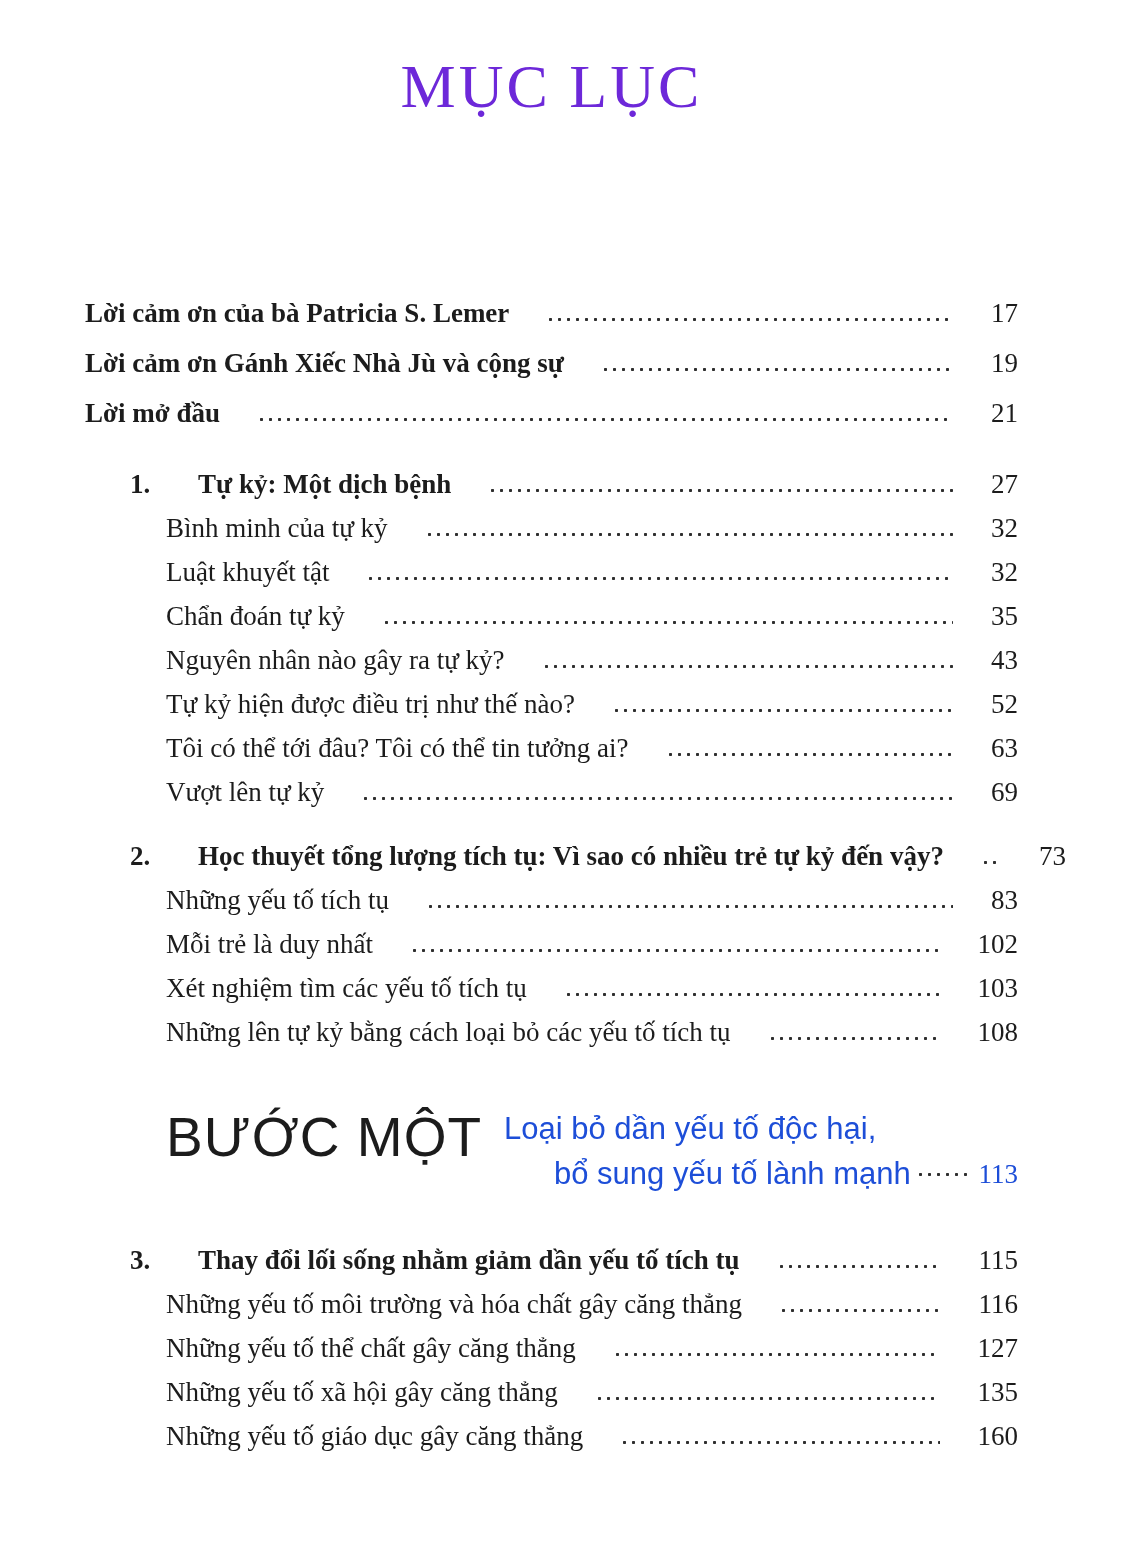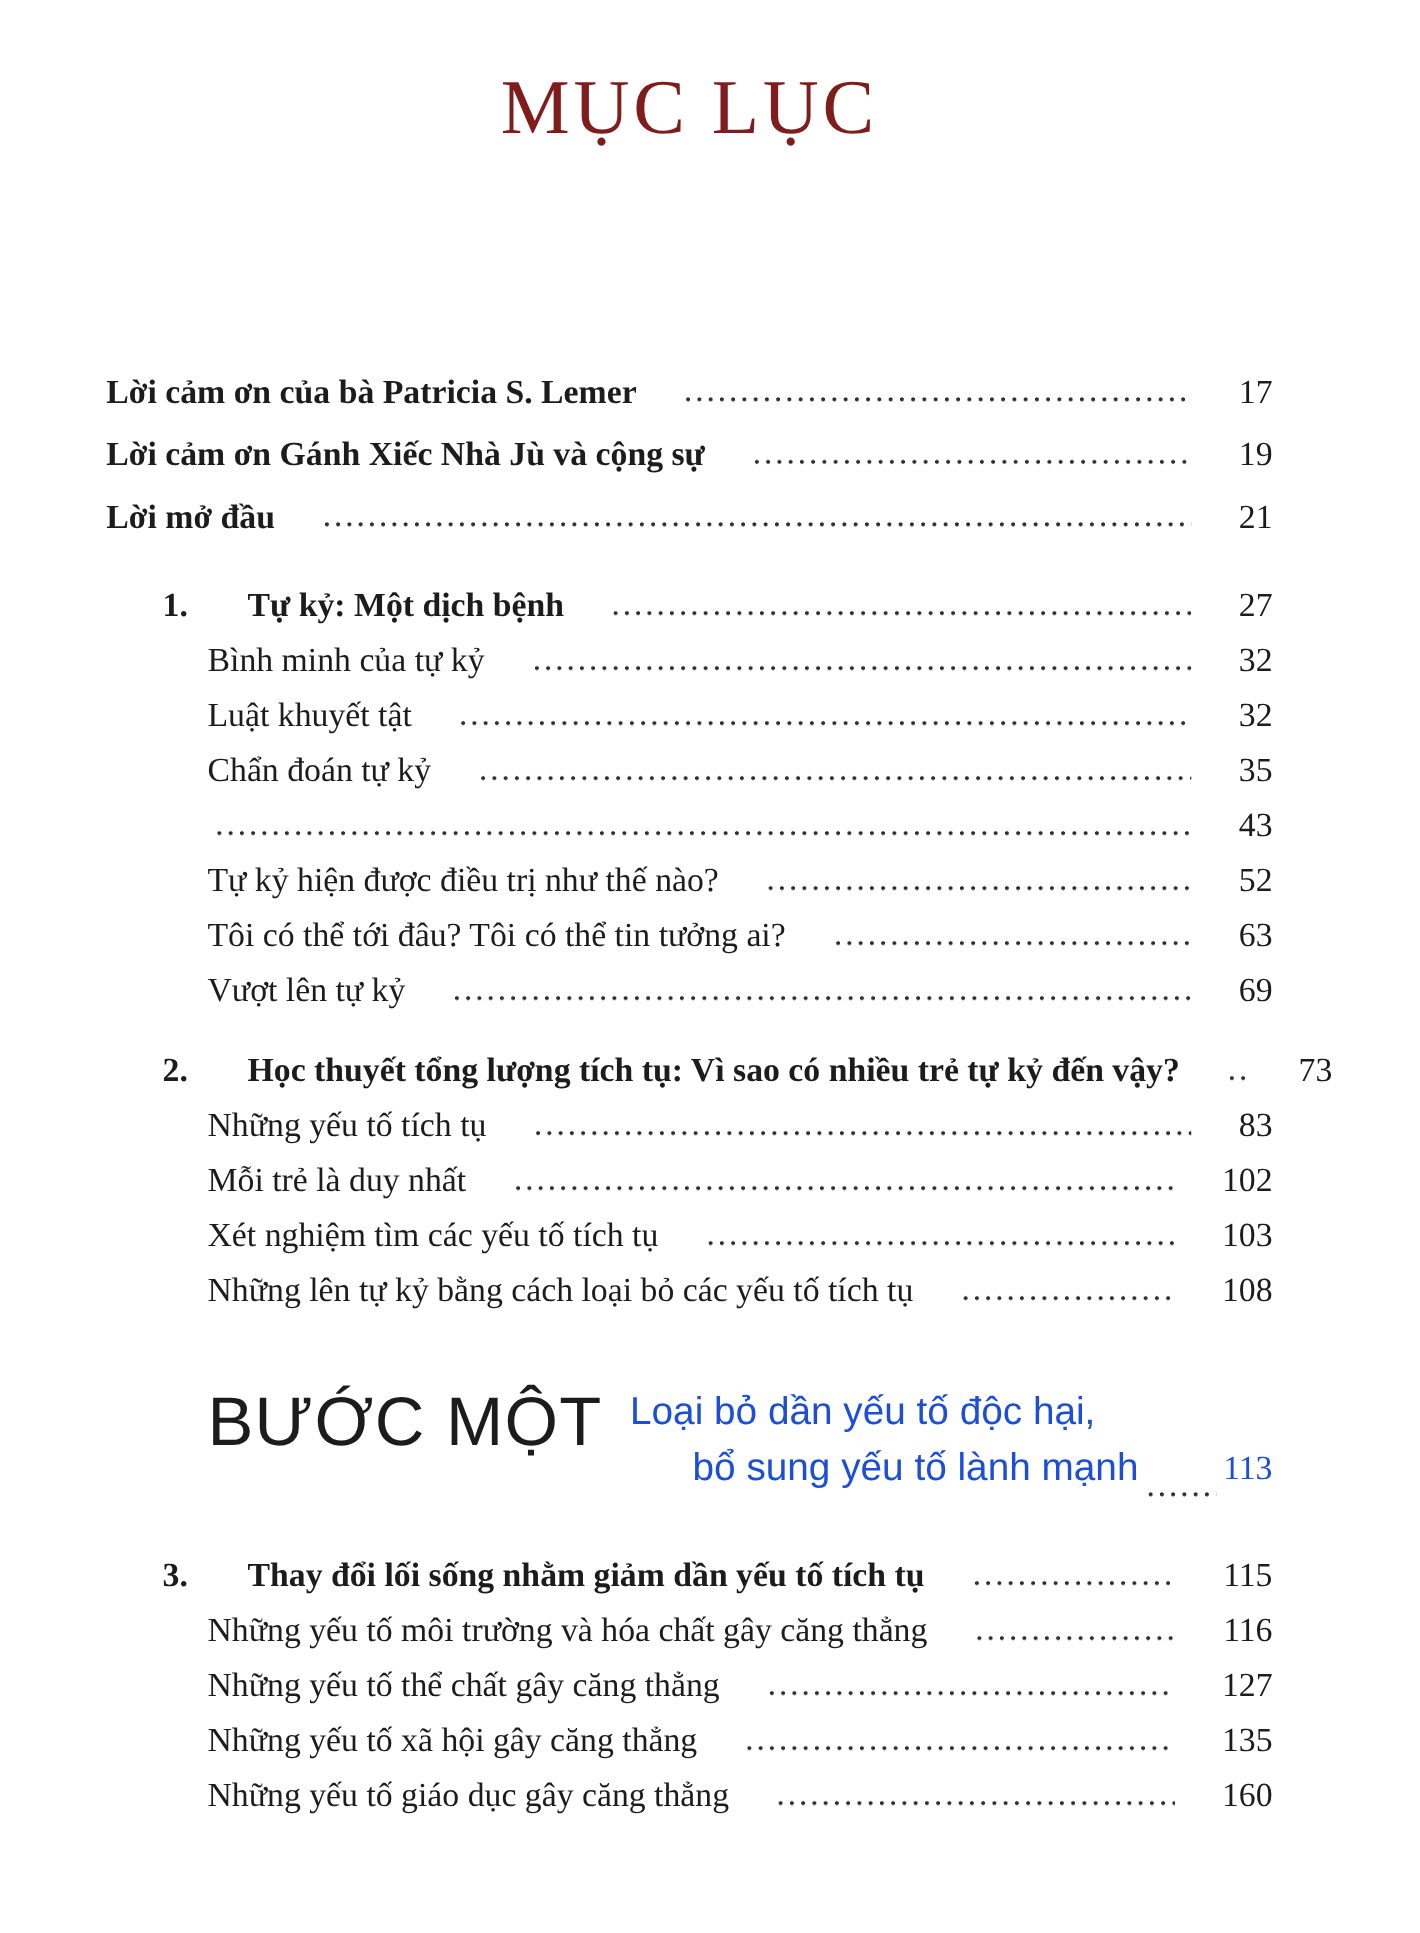--- a/index.html
+++ b/index.html
@@ -13,21 +13,21 @@
   }
   .page { width: 100%; height: 100%; padding: 52px 118px 0 85px; }
 
   .title {
     text-align: center;
     font-size: 62px;
     font-weight: 400;
     letter-spacing: 3px;
     line-height: 68px;
     margin: 0 0 168px 0;
-    color: #7f1d1d;
+    color: #6d28d9;
   }
 
   .row {
     display: flex;
     align-items: baseline;
     font-size: 27px;
     line-height: 44px;
     gap: 32px;
   }
   .row .label { white-space: nowrap; }
@@ -62,21 +62,21 @@
   .part-title {
     font-size: 55px;
     line-height: 62px;
     letter-spacing: 1px;
     white-space: nowrap;
     color: #1c1c1c;
     font-weight: 400;
   }
   .part-sub { flex: 1; font-size: 31px; margin-left: 20px; padding-top: 2px; color: #1d4ed8; }
   .part-line1 { line-height: 42px; padding-left: 2px; white-space: nowrap; }
-  .part-line2 { display: flex; align-items: flex-end; line-height: 48px; padding-left: 52px; }
+  .part-line2 { display: flex; align-items: center; line-height: 48px; padding-left: 52px; }
   .part-line2 .pagenum { font-family: "Liberation Serif", "DejaVu Serif", serif; font-size: 27px; }
 </style>
 </head>
 <body>
 
 <div class="page">
 
   <h1 class="title">MỤC LỤC</h1>
 
   <div class="row fm">
@@ -110,20 +110,21 @@
     <span class="label">Luật khuyết tật</span>
     <span class="leader"></span>
     <span class="pagenum">32</span>
   </div>
   <div class="row section">
     <span class="label">Chẩn đoán tự kỷ</span>
     <span class="leader"></span>
     <span class="pagenum">35</span>
   </div>
   <div class="row section">
+    <span class="label">Nguyên nhân nào gây ra tự kỷ?</span>
     <span class="leader"></span>
     <span class="pagenum">43</span>
   </div>
   <div class="row section">
     <span class="label">Tự kỷ hiện được điều trị như thế nào?</span>
     <span class="leader"></span>
     <span class="pagenum">52</span>
   </div>
   <div class="row section">
     <span class="label">Tôi có thể tới đâu? Tôi có thể tin tưởng ai?</span>

